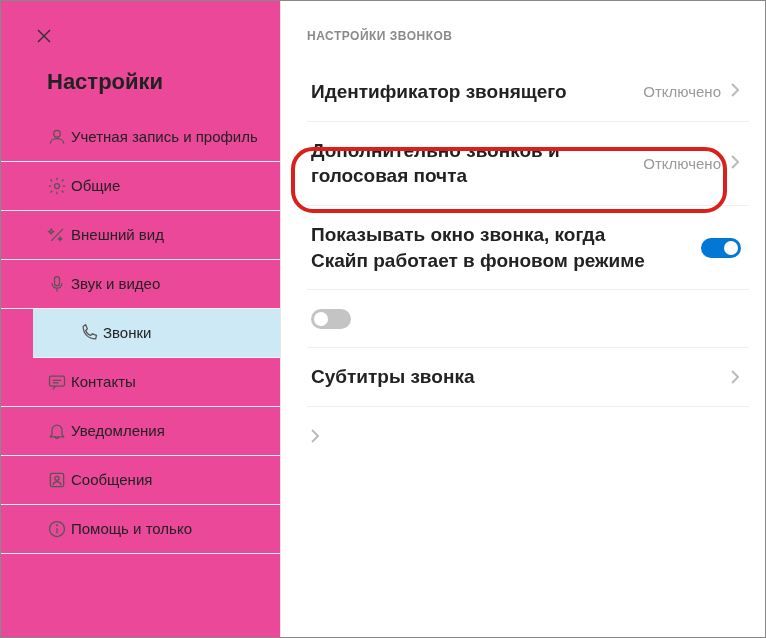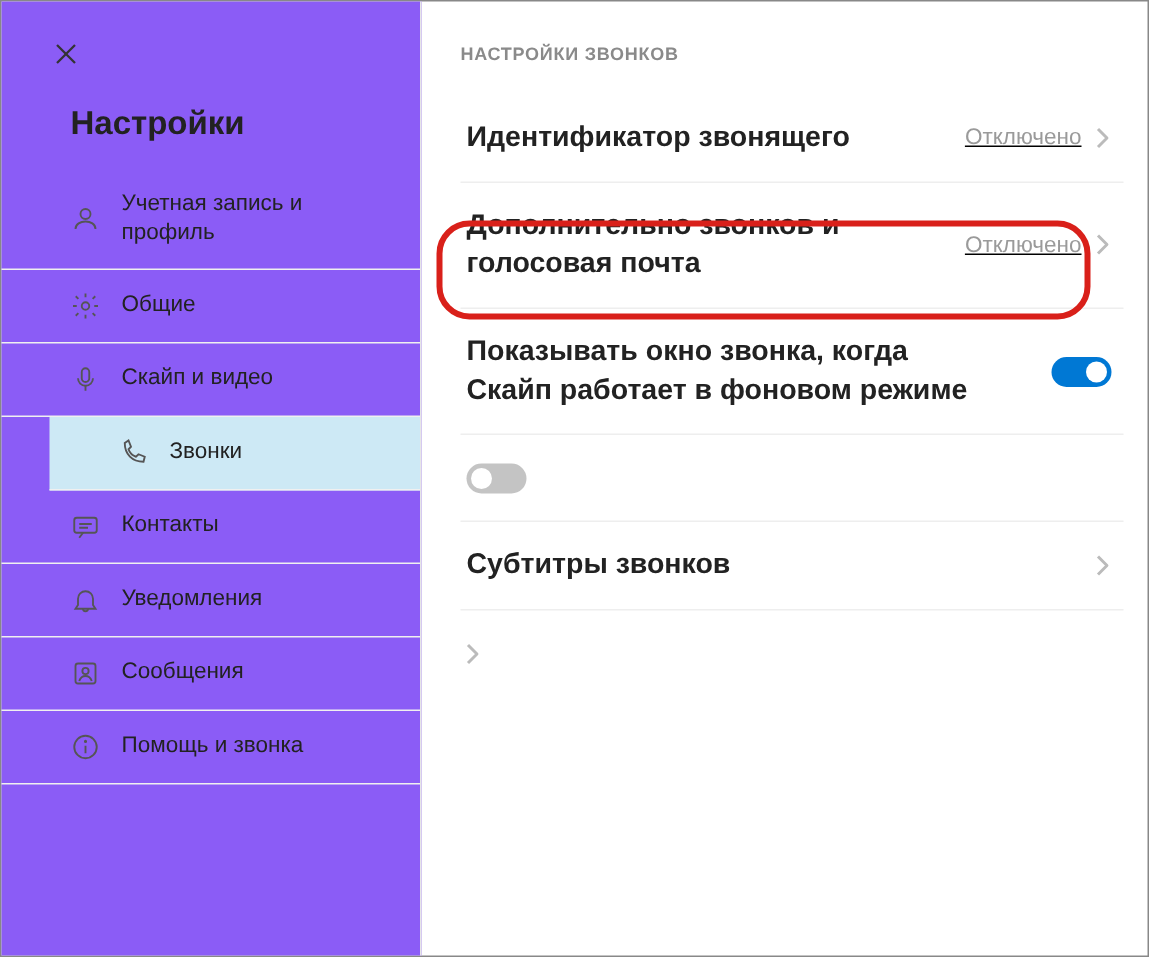--- a/index.html
+++ b/index.html
@@ -13,21 +13,21 @@
   .window {
     width: 766px;
     height: 638px;
     border: 1px solid #888;
     background: #fff;
     display: flex;
     position: relative;
   }
   .sidebar {
     width: 280px;
-    background: #8b5cf6;
+    background: #ec4899;
     border-right: 1px solid #e6e6e6;
     padding-top: 20px;
     display: flex;
     flex-direction: column;
   }
   .close-btn {
     width: 30px;
     height: 30px;
     margin-left: 28px;
     margin-bottom: 12px;
@@ -45,21 +45,21 @@
     padding: 6px 28px 18px 46px;
   }
   .nav-item {
     display: flex;
     align-items: center;
     padding: 14px 18px 14px 46px;
     font-size: 15px;
     color: #222;
     cursor: pointer;
     border-bottom: 1px solid #f0f0f0;
-    gap: 14px;
+    gap: 4px;
   }
   .nav-item.active {
     background: #cde9f5;
     margin-left: 32px;
   }
   .nav-item .icon {
     width: 20px;
     height: 20px;
     display: flex;
     align-items: center;
@@ -92,23 +92,22 @@
   .row:last-child { border-bottom: none; }
   .row-label {
     font-size: 19px;
     font-weight: 600;
     color: #222;
     max-width: 340px;
     line-height: 1.35;
   }
   .row-right {
     display: flex;
-    align-items: center;
+    align-items: flex-start;
     gap: 10px;
-    text-decoration: underline;
   }
   .row-value {
     font-size: 15px;
     color: #9a9a9a;
   }
   .chevron {
     color: #bbb;
     width: 10px;
     height: 14px;
   }
@@ -167,30 +166,40 @@
     <div class="nav-item">
       <span class="icon">
           <svg viewBox="0 0 24 24">
             <circle cx="12" cy="12" r="3"></circle>
             <path d="M12 2v3M12 19v3M4.2 4.2l2.1 2.1M17.7 17.7l2.1 2.1M2 12h3M19 12h3M4.2 19.8l2.1-2.1M17.7 6.3l2.1-2.1"></path>
           </svg>
         </span>
       <span class="label">Общие</span>
     </div>
 
+    <div class="nav-item">
+      <span class="icon">
+          <svg viewBox="0 0 24 24">
+            <path d="M5 19L19 5"></path>
+            <path d="M4 7l1-2 1 2 2 1-2 1-1 2-1-2-2-1z"></path>
+            <path d="M15 16l.7-1.4.7 1.4 1.4.7-1.4.7-.7 1.4-.7-1.4-1.4-.7z"></path>
+          </svg>
+        </span>
+      <span class="label">Внешний вид</span>
+    </div>
 
     <div class="nav-item">
       <span class="icon">
           <svg viewBox="0 0 24 24">
             <rect x="9" y="3" width="6" height="11" rx="3"></rect>
             <path d="M6 11a6 6 0 0 0 12 0"></path>
             <line x1="12" y1="17" x2="12" y2="21"></line>
           </svg>
         </span>
-      <span class="label">Скайп и видео</span>
+      <span class="label">Звук и видео</span>
     </div>
 
     <div class="nav-item active">
       <span class="icon">
           <svg viewBox="0 0 24 24">
             <path d="M5 4c0 9 6 15 15 15l1-4-5-2-2 2c-3-1-5-3-6-6l2-2-2-5z"></path>
           </svg>
         </span>
       <span class="label">Звонки</span>
     </div>
@@ -229,21 +238,21 @@
     </div>
 
     <div class="nav-item">
       <span class="icon">
           <svg viewBox="0 0 24 24">
             <circle cx="12" cy="12" r="9"></circle>
             <line x1="12" y1="11" x2="12" y2="17"></line>
             <circle cx="12" cy="7.5" r="0.5" fill="#555"></circle>
           </svg>
         </span>
-      <span class="label">Помощь и звонка</span>
+      <span class="label">Помощь и только</span>
     </div>
   </div>
 
   <div class="content">
     <div class="section-header">НАСТРОЙКИ ЗВОНКОВ</div>
 
     <div class="row">
       <div class="row-label">Идентификатор звонящего</div>
       <div class="row-right">
         <span class="row-value">Отключено</span>
@@ -274,21 +283,21 @@
 
     <div class="row">
       <div class="row-right">
         <div class="toggle off">
             <div class="knob"></div>
           </div>
       </div>
     </div>
 
     <div class="row">
-      <div class="row-label">Субтитры звонков</div>
+      <div class="row-label">Субтитры звонка</div>
       <div class="row-right">
         <span class="chevron"><svg viewBox="0 0 8 14">
               <polyline points="1,1 7,7 1,13"></polyline>
             </svg></span>
       </div>
     </div>
 
     <div class="row">
       <div class="row-right">
         <span class="chevron"><svg viewBox="0 0 8 14">

